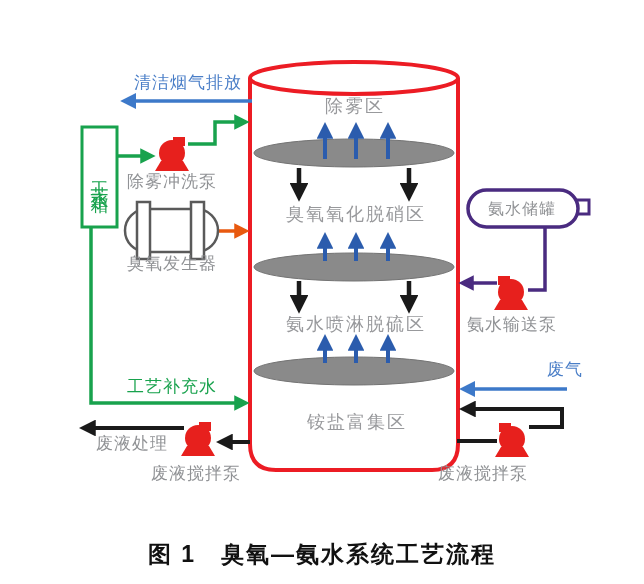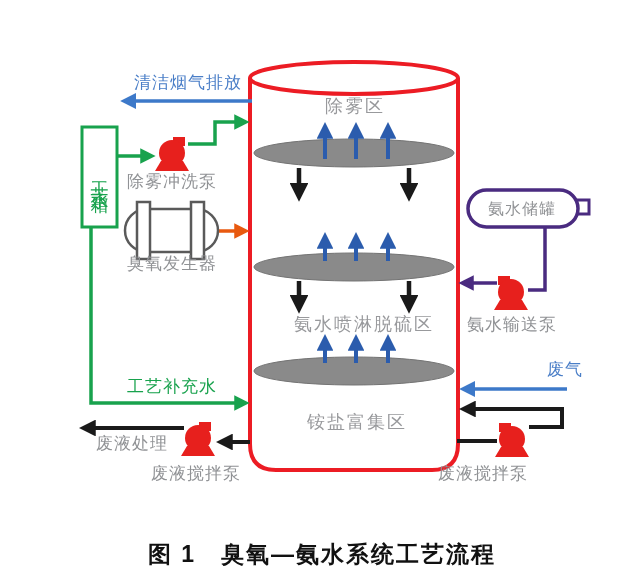--- a/index.html
+++ b/index.html
@@ -138,22 +138,23 @@
   <div class="lbl gray fs17" style="left:172px;top:255px;">臭氧发生器</div>
 
   <div class="lbl green fs17" style="left:172px;top:378px;">工艺补充水</div>
 
   <div class="lbl gray fs17" style="left:132px;top:435px;">废液处理</div>
 
   <div class="lbl gray fs17" style="left:196px;top:465px;">废液搅拌泵</div>
 
   <div class="lbl zone" style="left:355px;top:97px;">除雾区</div>
 
+  <div class="lbl zone" style="left:356px;top:205px;">臭氧氧化脱硝区</div>
 
-  <div class="lbl zone" style="left:364px;top:315px;">氨水喷淋脱硫区</div>
+  <div class="lbl zone" style="left:356px;top:315px;">氨水喷淋脱硫区</div>
 
   <div class="lbl zone" style="left:357px;top:413px;">铵盐富集区</div>
 
   <div class="lbl gray" style="left:522px;top:200px;font-size:16px;letter-spacing:1px;">氨水储罐</div>
 
   <div class="lbl gray fs17" style="left:512px;top:316px;">氨水输送泵</div>
 
   <div class="lbl blue fs17" style="left:521px;top:361px;margin-left:44px;">废气</div>
 
   <div class="lbl gray fs17" style="left:483px;top:465px;">废液搅拌泵</div>

